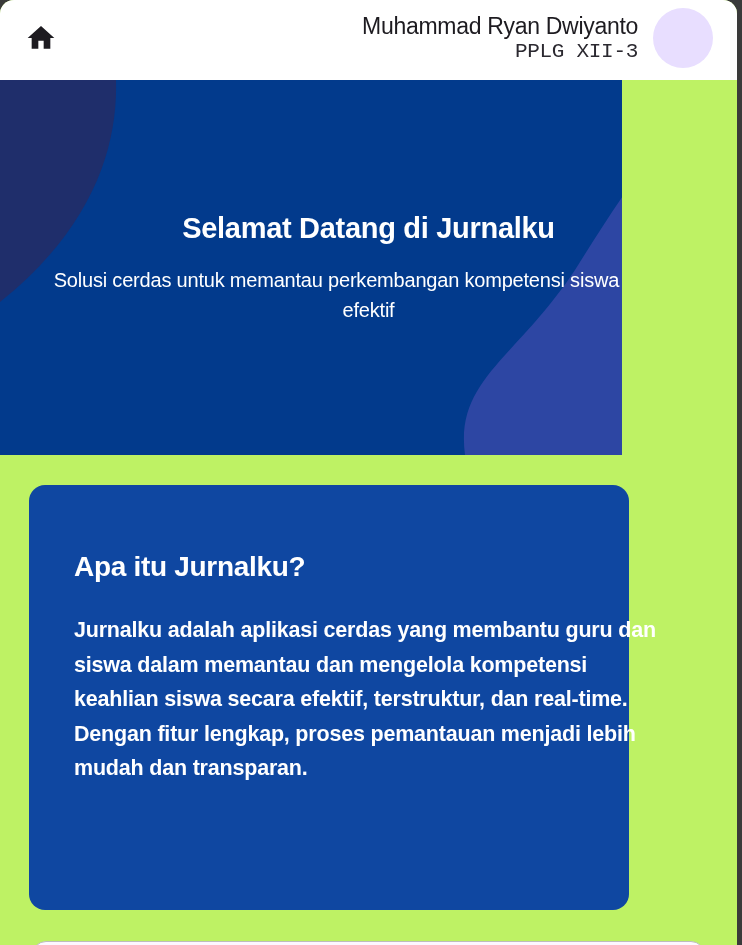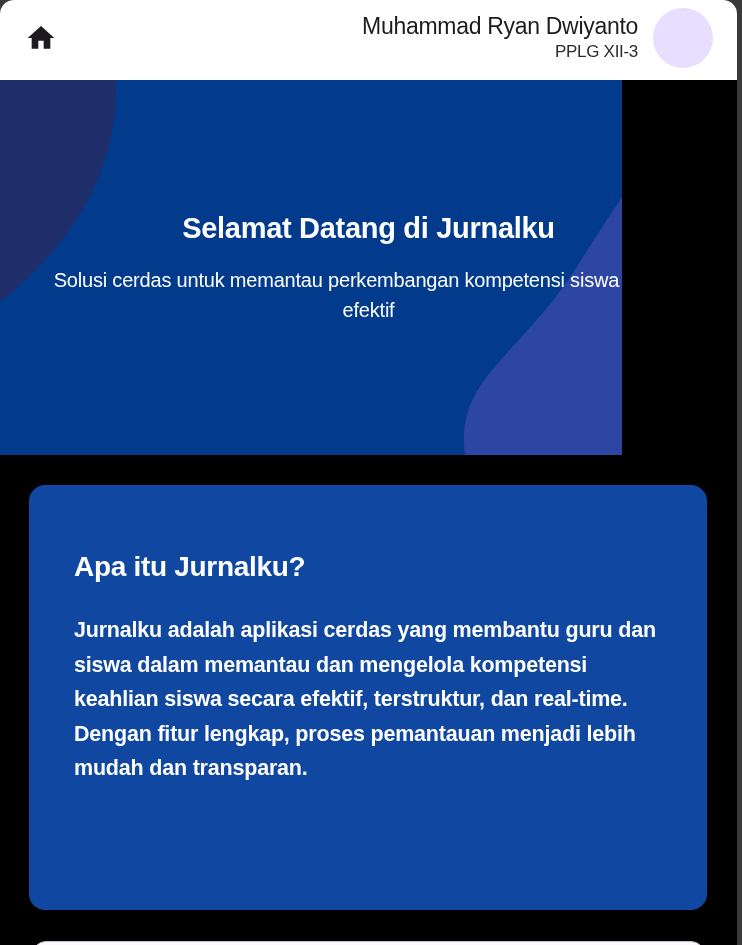--- a/index.html
+++ b/index.html
@@ -9,21 +9,21 @@
       height: 945px;
       overflow: hidden;
       background: #3a3a3a;
       font-family: "DejaVu Sans", "Liberation Sans", sans-serif;
     }
     .screen {
       position: absolute;
       left: 0; top: 0;
       width: 737px;
       height: 945px;
-      background: #000000;
+      background: #bef264;
       border-radius: 14px 14px 0 0;
       overflow: hidden;
     }
     
     .app-header {
       position: absolute;
       left: 0; top: 0;
       width: 737px; height: 80px;
       background: #ffffff;
     }
@@ -43,22 +43,22 @@
     .user-name {
       font-family: "Liberation Sans", "DejaVu Sans", sans-serif;
       font-size: 23px;
       font-weight: 500;
       color: #1d1b20;
       line-height: 30px;
       letter-spacing: -0.3px;
       white-space: nowrap;
     }
     .user-class {
-      font-family: Liberation Sans, sans-serif;
-      font-size: 17px;
+      font-family: Liberation Mono, monospace;
+      font-size: 21px;
       color: #2b2930;
       line-height: 22px;
       letter-spacing: -0.3px;
     }
     .avatar {
       position: absolute;
       left: 653px; top: 8px;
       width: 60px; height: 60px;
       border-radius: 50%;
       background: #e8deff;
@@ -96,21 +96,21 @@
       font-size: 20px;
       line-height: 30px;
       margin: 17px auto 0;
       width: 630px;
       letter-spacing: -0.2px;
     }
     
     .info-card {
       position: absolute;
       left: 29px; top: 485px;
-      width: 678px; height: 425px;
+      width: 600px; height: 425px;
       background: #0f47a1;
       border-radius: 16px;
       color: #ffffff;
       box-sizing: border-box;
       padding: 60px 45px 0 45px;
     }
     .info-title {
       font-family: "Liberation Sans", "DejaVu Sans", sans-serif;
       font-size: 28px;
       font-weight: bold;

